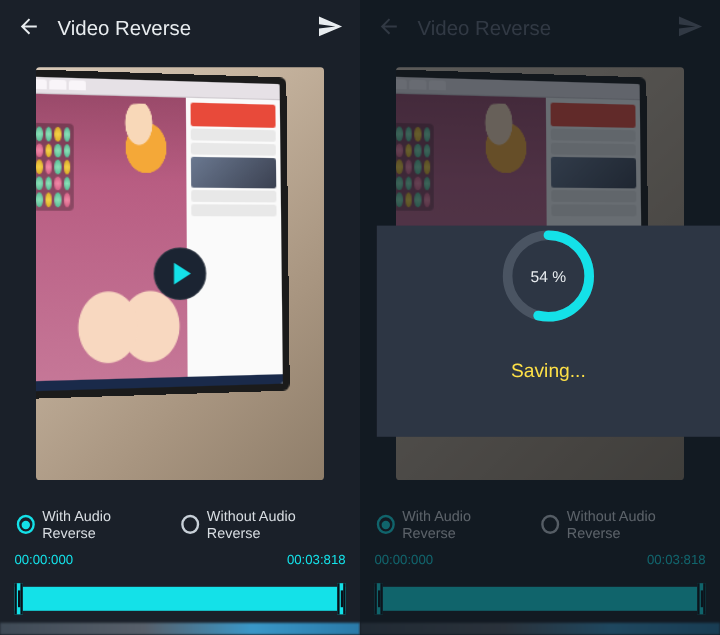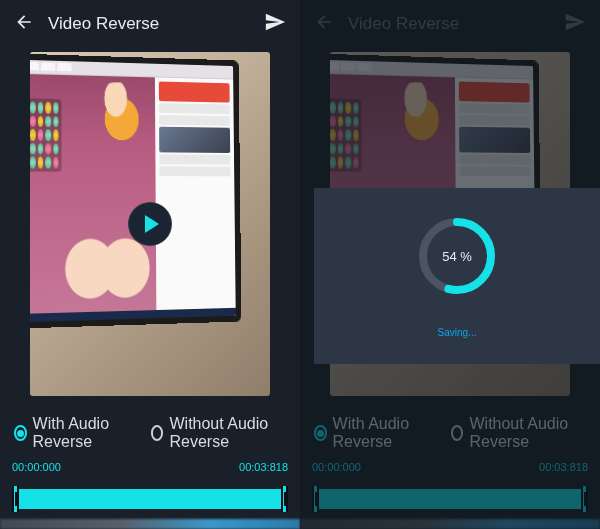--- a/index.html
+++ b/index.html
@@ -117,21 +117,21 @@
     margin-left:4px;
   }
 
   .options {
     padding: 10px 14px 6px 14px;
     display: flex;
     gap: 18px;
   }
   .radio {
     display: flex; align-items: center; gap: 6px;
-    color: #d8dde2; font-size: 16px;
+    color: #d8dde2; font-size: 12px;
   }
   .radio .ring {
     width: 16px; height: 16px;
     border: 2px solid #14e1e8;
     border-radius: 50%;
     display: flex; align-items: center; justify-content: center;
   }
   .radio.selected .ring::after {
     content:""; width:7px; height:7px; background:#14e1e8; border-radius:50%;
   }
@@ -174,33 +174,33 @@
     background: rgba(15,22,30,0.62);
     pointer-events:none;
   }
   .modal {
     position:absolute;
     left:14px; right:0;
     top:188px;
     height:176px;
     background:#2d3644;
     display:flex; flex-direction:column;
-    align-items:center; justify-content:center;
+    align-items:center; justify-content:flex-start;
     gap:29px;
   }
   .progress-ring {
     width:84px; height:84px;
     position:relative;
     display:flex; align-items:center; justify-content:center;
   }
   .progress-ring svg { transform: rotate(-90deg); }
   .progress-ring .pct {
     position:absolute; color:#e8ecef; font-size:13px;
   }
-  .modal .status { color:#0ea5e9; font-size:10px; font-weight:500;}
+  .modal .status { color:#fde047; font-size:16px; font-weight:500;}
 </style>
 </head>
 <body>
 
 <div class="screen">
   <div class="header">
     <span>
       <svg width="20" height="20" viewBox="0 0 24 24">
           <path d="M20 11H7.8l5.6-5.6L12 4l-8 8 8 8 1.4-1.4L7.8 13H20z"></path>
         </svg>

